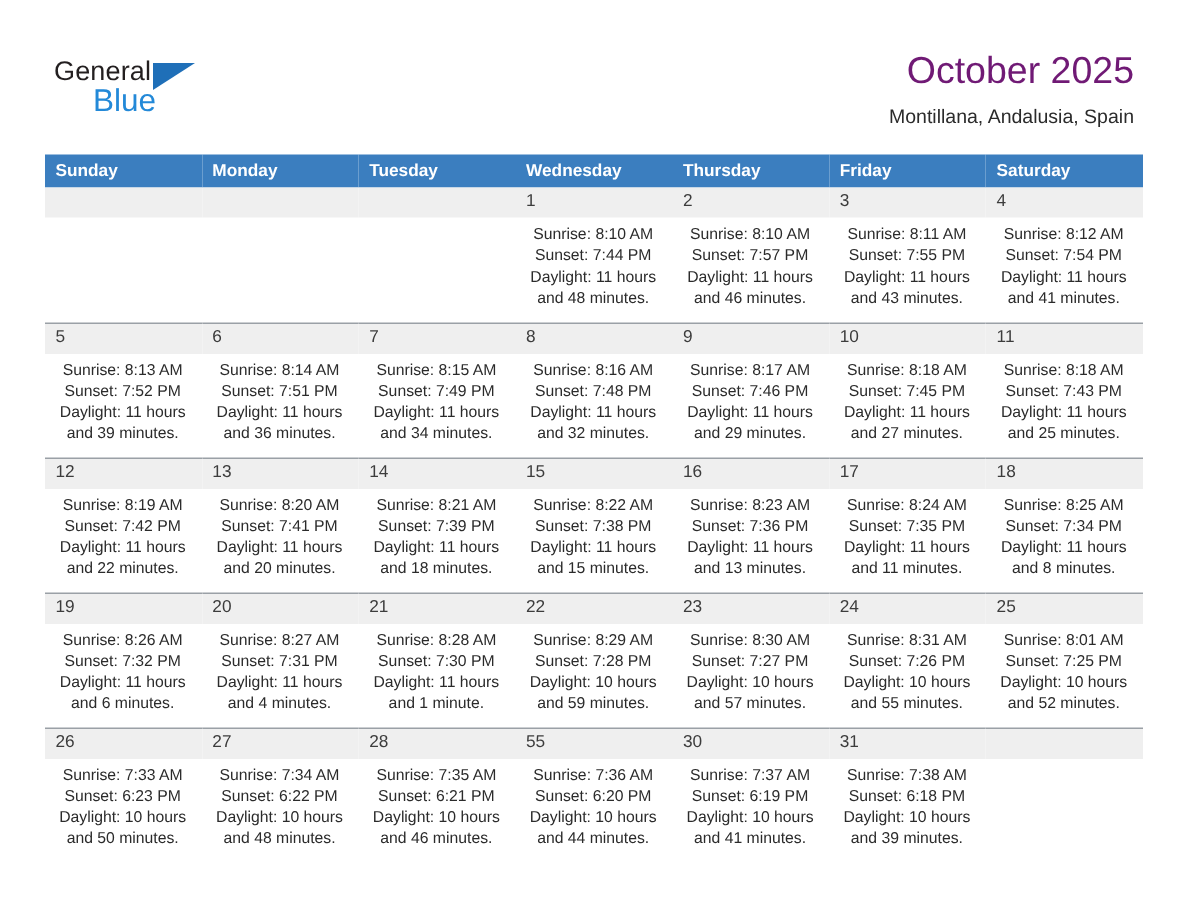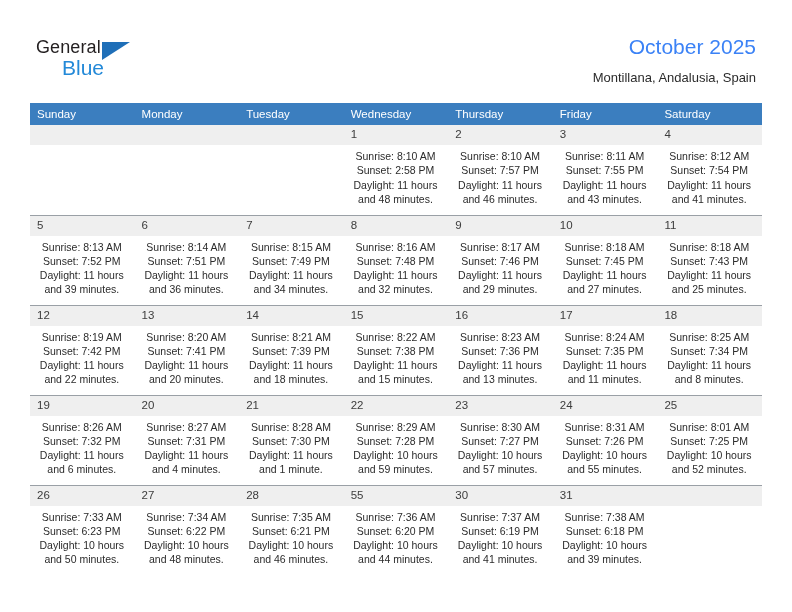--- a/index.html
+++ b/index.html
@@ -63,22 +63,22 @@
     line-height: 22px;
     font-family: "Liberation Sans", sans-serif;
   }
   .title-wrap {
     position: absolute;
     right: 36px;
     top: 32px;
     text-align: right;
   }
   .cal-title {
-    font-size: 21px;
-    color: #3b82f6;
+    font-size: 25px;
+    color: #701a75;
     line-height: 30px;
     font-weight: normal;
     margin: 0;
   }
   .cal-subtitle {
     font-size: 13px;
     color: #2b2b2b;
     line-height: 20px;
     margin: 6px 0 0 0;
     font-weight: normal;
@@ -90,21 +90,21 @@
     left: 30px;
     top: 103px;
     width: 732px;
     border-collapse: collapse;
     table-layout: fixed;
   }
   .calendar th {
     background: #3b7ebf;
     color: #ffffff;
     font-size: 11.5px;
-    font-weight: normal;
+    font-weight: bold;
     text-align: left;
     padding: 5px 0 5px 7px;
     height: 12px;
     border: none;
   }
   .week-row > td {
     vertical-align: top;
     padding: 0;
     border: none;
     border-top: 1px solid #9aa0a6;
@@ -197,21 +197,21 @@
             <div></div>
             <div></div>
             <div></div>
             <div></div>
           </div>
         </td>
         <td>
           <span class="daynum">1</span>
           <div class="details">
             <div>Sunrise: 8:10 AM</div>
-            <div>Sunset: 2:58 PM</div>
+            <div>Sunset: 7:44 PM</div>
             <div>Daylight: 11 hours</div>
             <div>and 48 minutes.</div>
           </div>
         </td>
         <td>
           <span class="daynum">2</span>
           <div class="details">
             <div>Sunrise: 8:10 AM</div>
             <div>Sunset: 7:57 PM</div>
             <div>Daylight: 11 hours</div>

